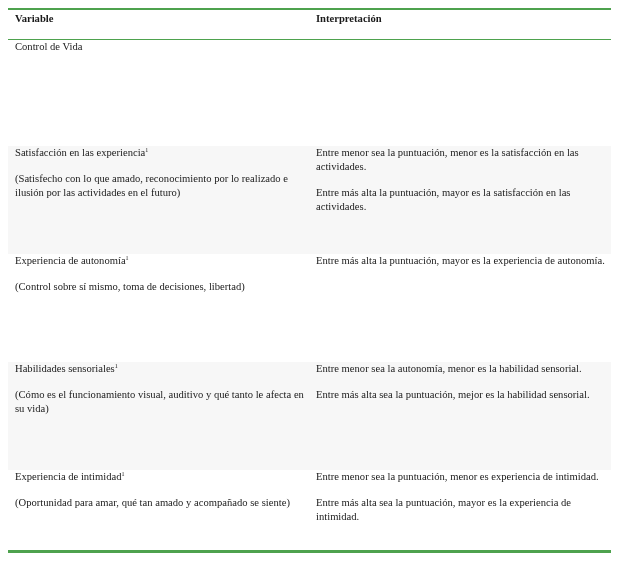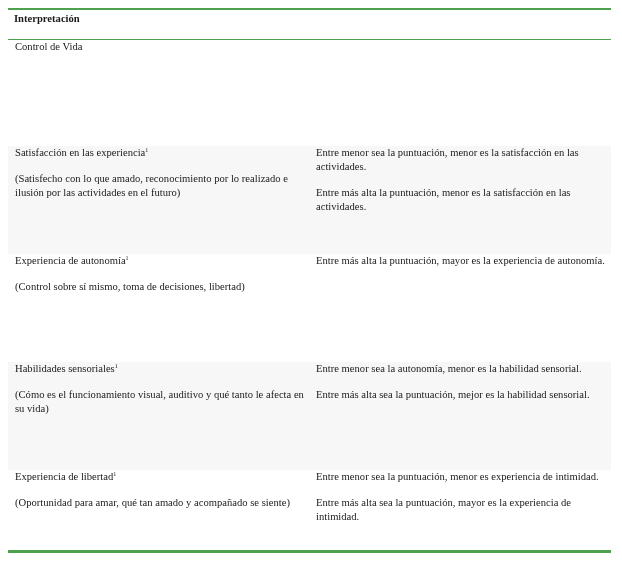--- a/index.html
+++ b/index.html
@@ -63,37 +63,38 @@
       font-size: 6px;
       line-height: 0;
       vertical-align: 4px;
     }
   </style>
 </head>
 <body>
 
 <div class="table">
   <div class="row header-row">
+    <div class="cell var">Variable</div>
     <div class="cell interp">Interpretación</div>
   </div>
 
   <div class="row body-row" style="height:106px">
     <div class="cell var">
       <div class="p"><span>Control de Vida</span></div>
     </div>
   </div>
 
   <div class="row body-row shaded" style="height:108px">
     <div class="cell var">
       <div class="p"><span>Satisfacción en las experiencia</span><sup>1</sup></div>
       <div class="p">(Satisfecho con lo que amado, reconocimiento por lo realizado e ilusión por las actividades en el futuro)</div>
     </div>
     <div class="cell interp">
       <div class="p">Entre menor sea la puntuación, menor es la satisfacción en las actividades.</div>
-      <div class="p">Entre más alta la puntuación, menor es la satisfacción en las actividades.</div>
+      <div class="p">Entre más alta la puntuación, mayor es la satisfacción en las actividades.</div>
     </div>
   </div>
 
   <div class="row body-row" style="height:108px">
     <div class="cell var">
       <div class="p"><span>Experiencia de autonomía</span><sup>1</sup></div>
       <div class="p">(Control sobre sí mismo, toma de decisiones, libertad)</div>
     </div>
     <div class="cell interp">
       <div class="p">Entre más alta la puntuación, mayor es la experiencia de autonomía.</div>
@@ -106,21 +107,21 @@
       <div class="p">(Cómo es el funcionamiento visual, auditivo y qué tanto le afecta en su vida)</div>
     </div>
     <div class="cell interp">
       <div class="p">Entre menor sea la autonomía, menor es la habilidad sensorial.</div>
       <div class="p">Entre más alta sea la puntuación, mejor es la habilidad sensorial.</div>
     </div>
   </div>
 
   <div class="row body-row" style="height:80px">
     <div class="cell var">
-      <div class="p"><span>Experiencia de libertad</span><sup>1</sup></div>
+      <div class="p"><span>Experiencia de intimidad</span><sup>1</sup></div>
       <div class="p">(Oportunidad para amar, qué tan amado y acompañado se siente)</div>
     </div>
     <div class="cell interp">
       <div class="p">Entre menor sea la puntuación, menor es experiencia de intimidad.</div>
       <div class="p">Entre más alta sea la puntuación, mayor es la experiencia de intimidad.</div>
     </div>
   </div>
 </div>
 
 </body></html>

